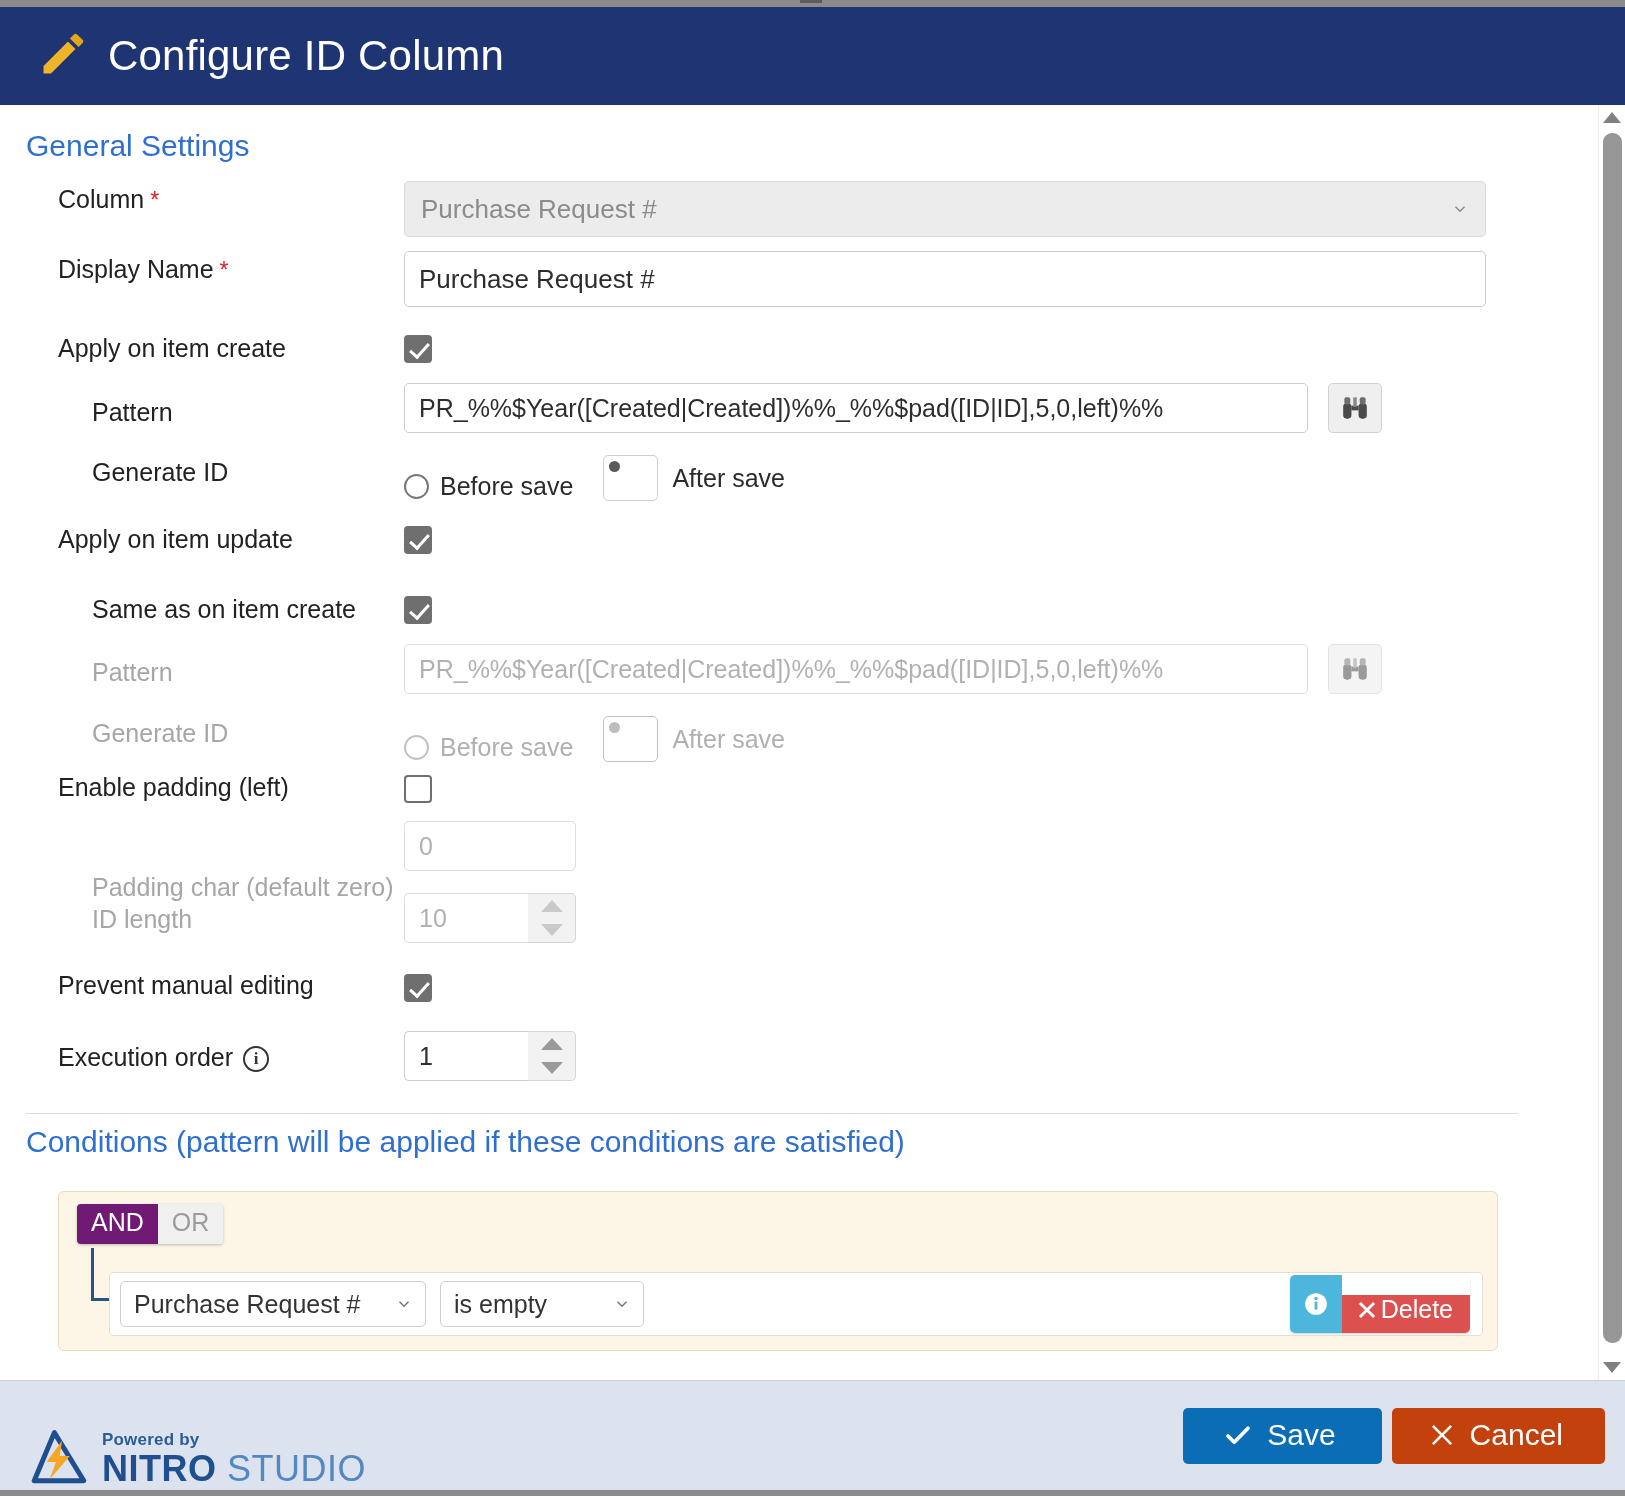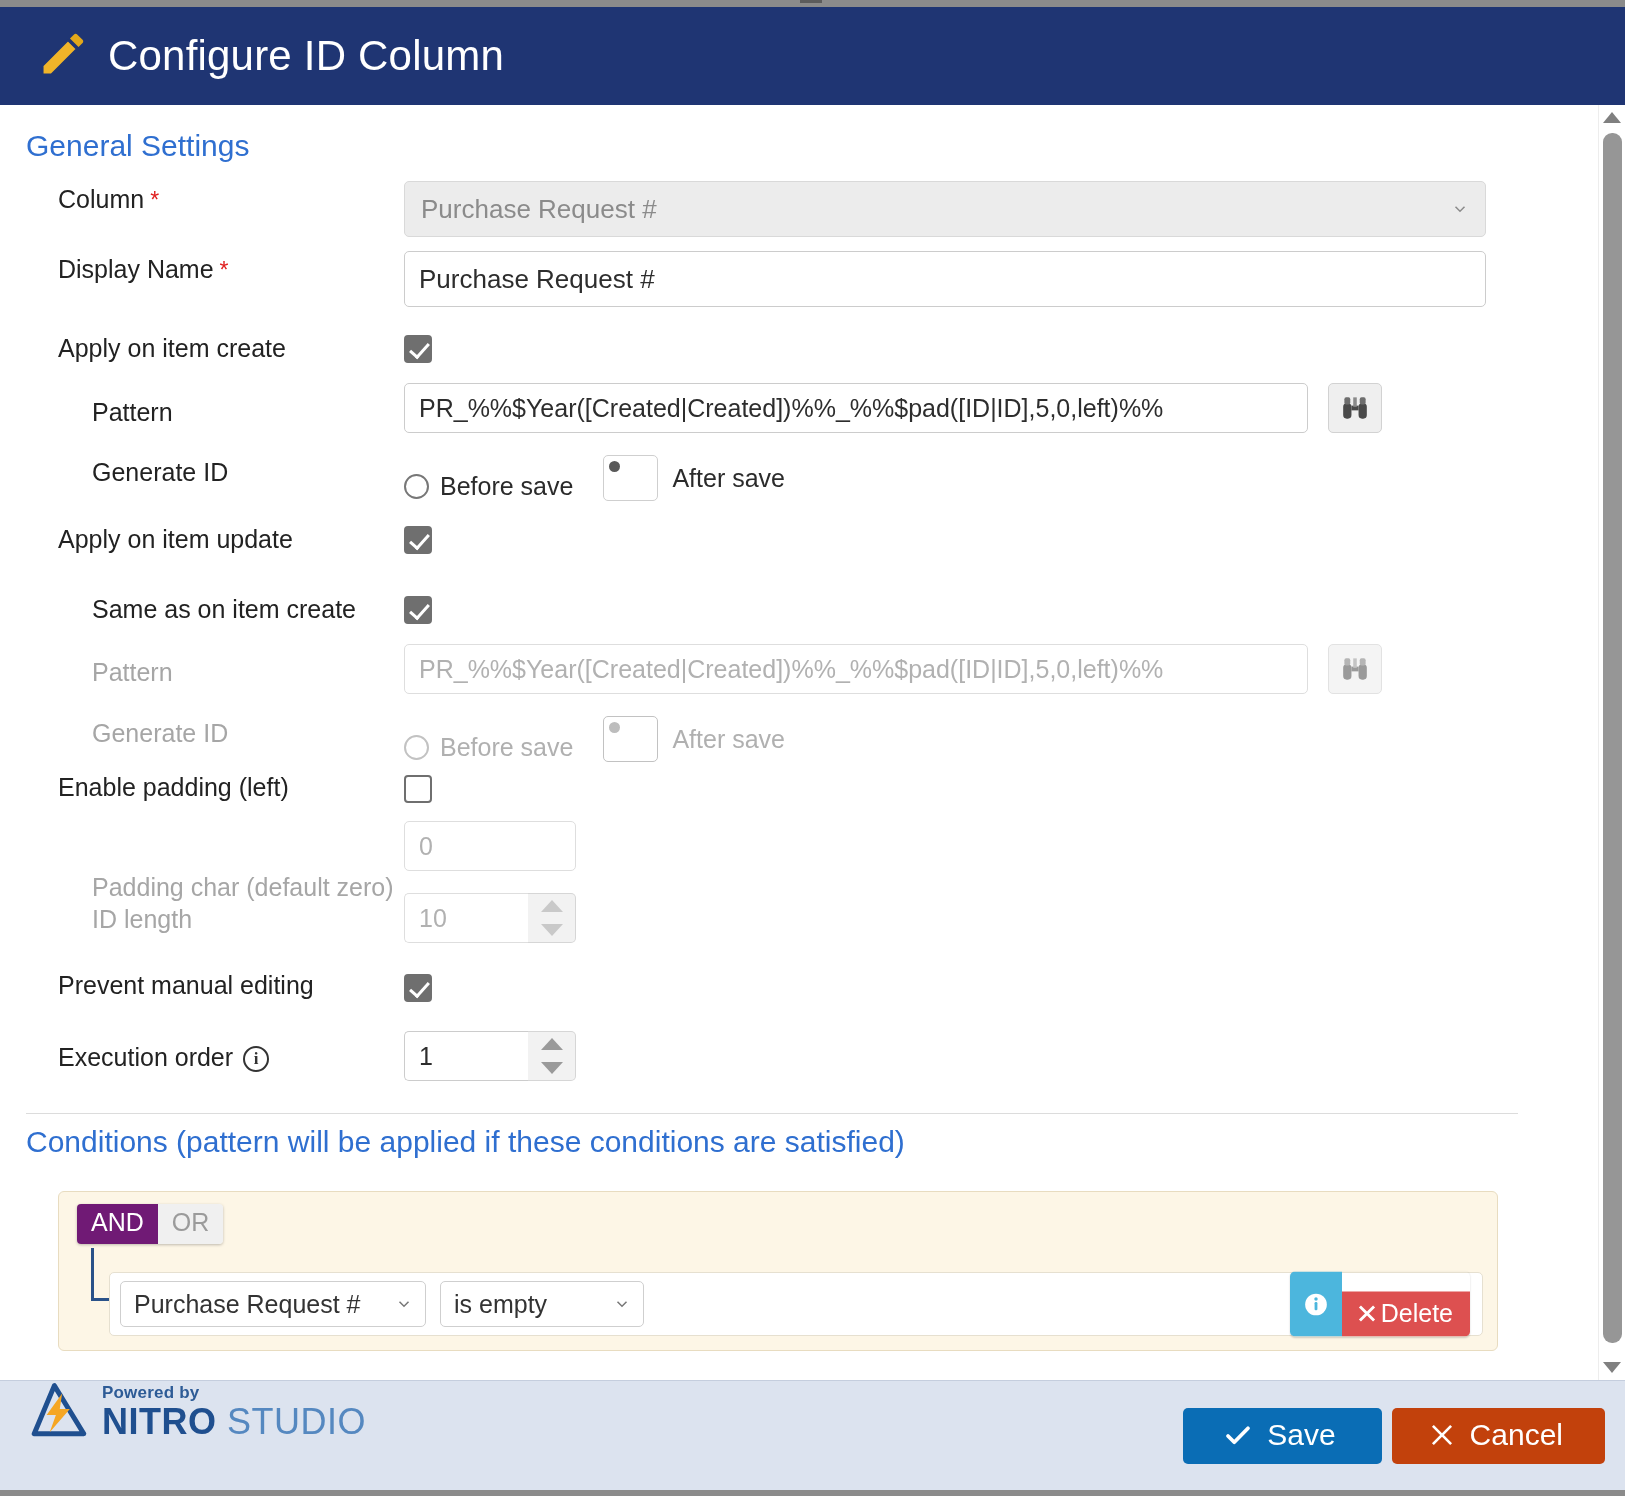--- a/index.html
+++ b/index.html
@@ -284,33 +284,33 @@
     transform: translateY(-50%);
     display: flex; border-radius: 5px; overflow: hidden;
     box-shadow: 0 1px 2px rgba(0,0,0,.18);
   }
   .btn-info {
     background: #4cb6dd; color: #fff;
     padding: 9px 13px; display:flex; align-items:center;
   }
   .btn-del {
     background: #dd5050; color: #fff;
-    font-size: 25px; padding: 9px 17px 11px 14px;
+    font-size: 25px; padding: 2px 17px 11px 14px;
     display: flex; align-items: center; gap: 3px;
     line-height: 1;
     margin-top: 20px;
   }
 
   
   .footer {
     position: absolute; left: 0; top: 1380px;
     width: 1625px; height: 110px;
     background: #dce3ef;
     border-top: 1px solid #c5cede;
-    display: flex; align-items: flex-start;
+    display: flex; align-items: flex-end;
   }
   .footer-bottom-strip {
     position: absolute; left: 0; top: 1490px;
     width: 1625px; height: 6px;
     background: #8b8b8b;
   }
   .logo { margin-left: 28px; display: flex; align-items: center; }
   .logo-text { margin-left: 12px; }
   .powered {
     font-size: 17px; font-weight: bold; color: #2d5b96;

